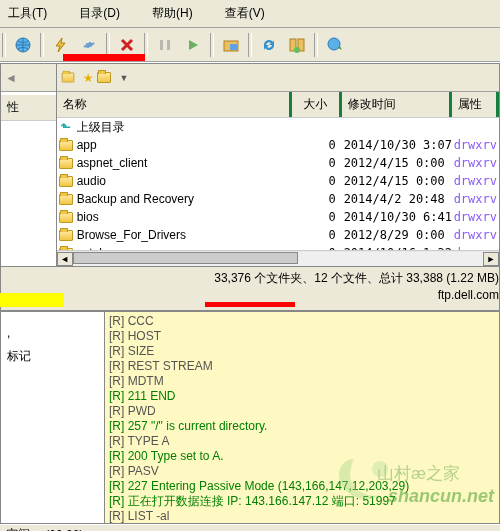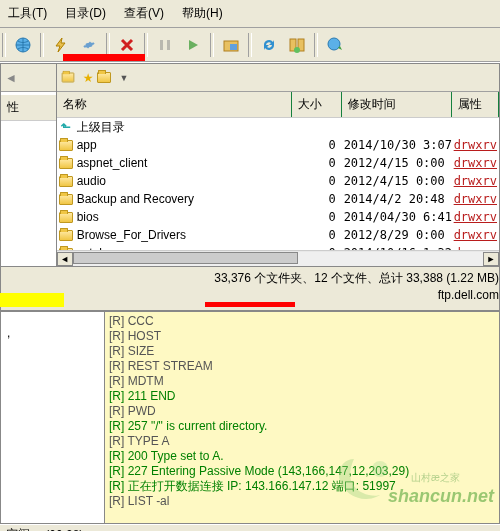--- a/index.html
+++ b/index.html
@@ -1,70 +1,70 @@
 <!DOCTYPE html>
 <html><head>
 <meta charset="utf-8">
 <style>
 * { margin: 0; padding: 0; box-sizing: border-box; font-family: "Microsoft YaHei", SimSun, sans-serif; font-size: 12px; }
 body { width: 500px; height: 531px; background: #ece9d8; overflow: hidden; position: relative; }
-.menubar { background: #ece9d8; padding: 3px 2px; display: flex; gap: 6px; border-bottom: 1px solid #a0a0a0; }
+.menubar { background: #ece9d8; padding: 3px 2px; display: flex; gap: 20px; border-bottom: 1px solid #a0a0a0; }
 .menubar span { padding: 2px 6px; cursor: default; }
 .toolbar { background: #ece9d8; padding: 4px 2px; display: flex; gap: 6px; align-items: center; border-bottom: 1px solid #a0a0a0; height: 34px; }
 .tool-sep { width: 4px; height: 24px; border-left: 1px solid #a0a0a0; border-right: 1px solid #fff; }
 .tool-icon { width: 22px; height: 22px; display: flex; align-items: center; justify-content: center; cursor: pointer; }
 .red-underline { position: absolute; top: 54px; left: 63px; width: 82px; height: 7px; background: #ff0000; }
 .panels { display: flex; height: 205px; border-top: 1px solid #fff; }
 .left-panel { width: 63px; background: #fff; border: 1px solid #888; border-right: none; display: flex; flex-direction: column; }
 .left-head { background: #ece9d8; padding: 4px 6px; border-bottom: 1px solid #ccc; border-top: 3px solid #fff; }
 .mini-tb { background: #ece9d8; height: 28px; display: flex; align-items: center; gap: 4px; padding: 0 4px; border-bottom: 1px solid #a0a0a0; }
 .right-panel { flex: 1; background: #fff; border: 1px solid #888; display: flex; flex-direction: column; }
 .hdr-row { display: flex; background: #ece9d8; border-bottom: 1px solid #ccc; }
-.hdr-row .h { padding: 4px 6px; border-right: 1px solid #15803d; }
+.hdr-row .h { padding: 4px 6px; border-right: 3px solid #15803d; }
 .h-name { width: 235px; }
-.h-size { width: 50px; text-align: left; }
+.h-size { width: 50px; text-align: center; }
 .h-date { width: 110px; }
 .h-attr { flex: 1; }
 .file-list { flex: 1; overflow: hidden; }
 .file-row { display: flex; align-items: center; padding: 1px 2px; height: 18px; }
 .folder-ico { width: 14px; height: 11px; background: linear-gradient(#ffe9a3,#f0c645); border: 1px solid #c09820; border-radius: 1px; margin-right: 4px; position: relative; }
 .folder-ico::before { content: ""; position: absolute; top: -3px; left: 0; width: 6px; height: 3px; background: #f0c645; border: 1px solid #c09820; border-bottom: none; border-radius: 1px 1px 0 0; }
 .up-ico { width: 14px; height: 14px; color: #2aa; font-weight: bold; margin-right: 4px; display: flex; align-items: center; justify-content: center; }
 .c-name { width: 235px; display: flex; align-items: center; font-family: SimSun, monospace; }
 .c-size { width: 50px; text-align: right; padding-right: 8px; font-family: SimSun, monospace; }
 .c-date { width: 110px; font-family: SimSun, monospace; }
-.c-attr { flex: 1; font-family: SimSun, monospace; color: #b91c1c; text-decoration: underline; }
+.c-attr { flex: 1; font-family: SimSun, monospace; color: #8b5cf6; }
 .hscroll { height: 16px; background: #e8e8e8; border-top: 1px solid #ccc; display: flex; align-items: center; }
 .hscroll .arr { width: 16px; height: 14px; background: #ece9d8; border: 1px solid #888; text-align: center; font-size: 9px; line-height: 12px; }
 .hscroll .track { flex: 1; height: 14px; background: #efefef; position: relative; }
 .hscroll .thumb { position: absolute; left: 0; top: 0; height: 12px; width: 55%; background: #ccc; border: 1px solid #888; }
 .summary { text-align: right; padding: 3px 0; background: #ece9d8; border: 1px solid #888; border-top: none; font-family: SimSun, monospace; }
 .summary .host { margin-top: 1px; }
 .red-underline2 { width: 90px; height: 5px; background: #ff0000; margin: 0 auto; }
 .lower { display: flex; height: 213px; }
 .lower-left { width: 105px; background: #fff; border: 1px solid #888; }
 .lower-left .yellow { height: 14px; position: absolute; left: 0; top: 293px; width: 64px; background: #ffff00; }
 .lower-left .lbl { padding: 8px 6px; }
 .log-panel { flex: 1; background: #fef9c3; border: 1px solid #888; border-left: none; padding: 2px 4px; font-family: SimSun, monospace; font-size: 12px; line-height: 15px; overflow: hidden; }
 .log-s { color: #555; }
 .log-g { color: #008000; }
 .statusbar { height: 20px; background: #ece9d8; border-top: 1px solid #fff; display: flex; align-items: center; padding: 0 6px; gap: 12px; font-family: SimSun, monospace; }
 .watermark { position: absolute; right: 0; bottom: 20px; width: 180px; height: 80px; opacity: 0.55; pointer-events: none; }
 .watermark .txt { position: absolute; right: 6px; bottom: 4px; font-size: 18px; color: #4aa030; font-family: Arial; font-style: italic; font-weight: bold; }
 .watermark .logo { position: absolute; right: 96px; bottom: 2px; width: 70px; height: 60px; }
-.watermark .cn { position: absolute; right: 40px; bottom: 26px; font-size: 10px; color: #7ab060; }
+.watermark .cn { position: absolute; right: 40px; bottom: 26px; font-size: 17px; color: #7ab060; }
 </style>
 </head>
 <body>
 
 <div class="menubar">
   <span>工具(T)</span>
   <span>目录(D)</span>
+  <span>帮助(H)</span>
   <span>查看(V)</span>
-  <span>帮助(H)</span>
 </div>
 
 <div class="toolbar">
   <div class="tool-sep"></div>
   <div class="tool-icon">
       <svg width="18" height="18">
         <circle cx="9" cy="9" r="7" fill="#5bb0e8" stroke="#2a7ab0"></circle>
         <path d="M2 9h14M9 2v14M4 5c3 2 7 2 10 0M4 13c3-2 7-2 10 0" stroke="#2a7ab0" fill="none"></path>
       </svg>
     </div>
@@ -191,21 +191,21 @@
             <div class="c-size">0</div>
             <div class="c-date">2014/4/2 20:48</div>
             <div class="c-attr">drwxrv</div>
           </div>
           <div class="file-row">
             <div class="c-name">
               <span class="folder-ico"></span>
               <span>bios</span>
             </div>
             <div class="c-size">0</div>
-            <div class="c-date">2014/04/30 6:41</div>
+            <div class="c-date">2014/10/30 6:41</div>
             <div class="c-attr">drwxrv</div>
           </div>
           <div class="file-row">
             <div class="c-name">
               <span class="folder-ico"></span>
               <span>Browse_For_Drivers</span>
             </div>
             <div class="c-size">0</div>
             <div class="c-date">2012/8/29 0:00</div>
             <div class="c-attr">drwxrv</div>
@@ -235,33 +235,35 @@
   <div>33,376 个文件夹、12 个文件、总计 33,388 (1.22 MB)</div>
   <div class="host">ftp.dell.com</div>
   <div class="red-underline2"></div>
 </div>
 
 <div class="lower">
   <div class="lower-left">
     <div class="yellow"></div>
     <div style="height:14px"></div>
     <div style="padding:0 6px">,</div>
+    <div class="lbl">标记</div>
   </div>
   <div class="log-panel">
     <div id="log-rows">
         <div class="log-s">[R]  CCC</div>
         <div class="log-s">[R]  HOST</div>
         <div class="log-s">[R]  SIZE</div>
         <div class="log-s">[R]  REST STREAM</div>
         <div class="log-s">[R]  MDTM</div>
         <div class="log-g">[R] 211 END</div>
         <div class="log-s">[R] PWD</div>
         <div class="log-g">[R] 257 "/" is current directory.</div>
         <div class="log-s">[R] TYPE A</div>
         <div class="log-g">[R] 200 Type set to A.</div>
+        <div class="log-s">[R] PASV</div>
         <div class="log-g">[R] 227 Entering Passive Mode (143,166,147,12,203,29)</div>
         <div class="log-g">[R] 正在打开数据连接 IP: 143.166.147.12 端口: 51997</div>
         <div class="log-s">[R] LIST -al</div>
       </div>
   </div>
 </div>
 
 <div class="statusbar">
   <span>空闲.</span>
   <span>(00:28)</span>

